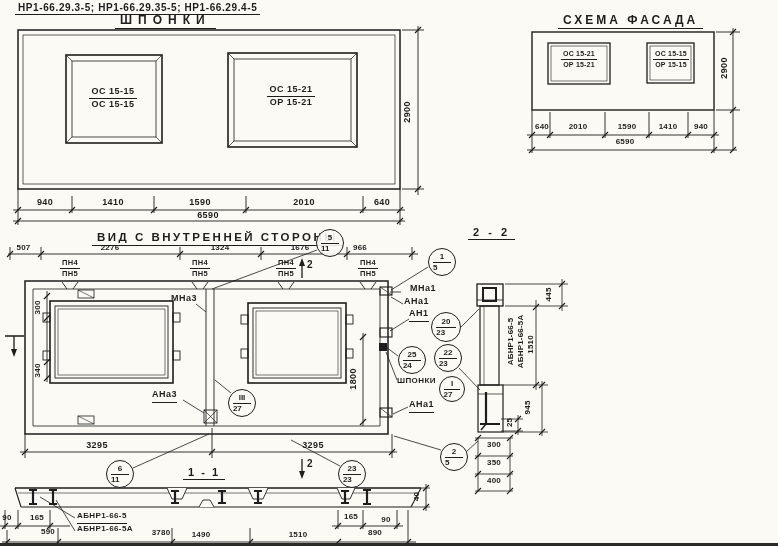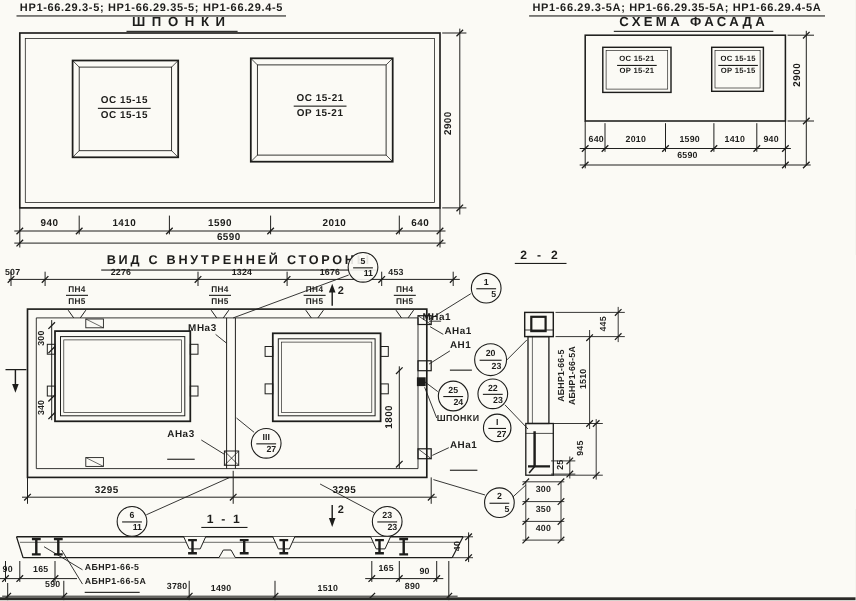--- a/index.html
+++ b/index.html
@@ -5,33 +5,33 @@
   *{margin:0;padding:0;box-sizing:border-box}
   html,body{width:778px;height:546px;background:#e9e8e2}
   #sheet{position:relative;width:778px;height:546px;background:#fbfaf5;overflow:hidden;
          font-family:"Liberation Sans",sans-serif;color:#1d1d1b}
   .t{position:absolute;white-space:nowrap;font-weight:700;color:#1d1d1b;line-height:1.1}
   .dim{font-size:9px;letter-spacing:.4px;text-align:center}
   .dim8{font-size:8px;letter-spacing:.2px;text-align:center}
   .hdr{font-size:10px;letter-spacing:.6px;border-bottom:1.5px solid #1d1d1b;padding:0 3px 1px}
   .ttl{font-size:12px;border-bottom:1.5px solid #1d1d1b;padding:0 5px 1px;text-align:center}
   .rot{transform:rotate(-90deg)}
-  .u{border-bottom:1.2px solid #1d1d1b;padding-bottom:17px}
+  .u{border-bottom:1.2px solid #1d1d1b;padding-bottom:2px}
   .lbl{font-size:9px;letter-spacing:.5px}
   .frac{display:flex;flex-direction:column;align-items:center}
   .frac .fr-top{display:inline-block;border-bottom:1.2px solid #1d1d1b;padding:0 2px 1px}
   .frac .fr-bot{display:block;padding-top:1px}
   .winmark{font-size:9px;letter-spacing:.5px}
   .winmark-s{font-size:7px;letter-spacing:.2px}
   .pn{font-size:7.5px;letter-spacing:.3px}
   .balloon{position:absolute;border:1.3px solid #1d1d1b;border-radius:50%;
            display:flex;flex-direction:column;align-items:center;justify-content:center;
            font-weight:700;font-size:8px;background:rgba(251,250,245,.9)}
   .balloon .b-top{width:70%;text-align:center;border-bottom:1.1px solid #1d1d1b;line-height:1.15}
-  .balloon .b-bot{width:70%;text-align:right;line-height:1.15}
+  .balloon .b-bot{width:70%;text-align:left;line-height:1.15}
   svg{position:absolute;left:0;top:0}
 </style>
 </head>
 <body>
 
 <div id="sheet">
 
 <svg width="778" height="546" viewBox="0 0 778 546">
 
   <g stroke="#1d1d1b" fill="none">
@@ -232,21 +232,20 @@
 </div>
 
 <div class="t dim" style="left:31px;top:198px;width:28px">940</div>
 <div class="t dim" style="left:96px;top:198px;width:34px">1410</div>
 <div class="t dim" style="left:183px;top:198px;width:34px">1590</div>
 <div class="t dim" style="left:287px;top:198px;width:34px">2010</div>
 <div class="t dim" style="left:368px;top:198px;width:28px">640</div>
 <div class="t dim" style="left:188px;top:211px;width:40px">6590</div>
 <div class="t dim rot" style="left:388px;top:107px;width:40px">2900</div>
 
-<div class="t hdr" style="left:481px;top:2px">НР1-66.29.3-5А;  НР1-66.29.35-5А;  НР1-66.29.4-5А</div>
 <div class="t ttl" style="left:558px;top:14px;letter-spacing:3px">СХЕМА ФАСАДА</div>
 
 <div class="t frac winmark-s" style="left:551px;top:50px;width:56px">
   <span class="fr-top">ОС 15-21</span>
   <span class="fr-bot">ОР 15-21</span>
 </div>
 <div class="t frac winmark-s" style="left:649px;top:50px;width:44px">
   <span class="fr-top">ОС 15-15</span>
   <span class="fr-bot">ОР 15-15</span>
 </div>
@@ -254,25 +253,25 @@
 <div class="t dim8" style="left:532px;top:123px;width:20px">640</div>
 <div class="t dim8" style="left:563px;top:123px;width:30px">2010</div>
 <div class="t dim8" style="left:613px;top:123px;width:28px">1590</div>
 <div class="t dim8" style="left:654px;top:123px;width:28px">1410</div>
 <div class="t dim8" style="left:690px;top:123px;width:22px">940</div>
 <div class="t dim8" style="left:608px;top:138px;width:34px">6590</div>
 <div class="t dim rot" style="left:705px;top:63px;width:40px">2900</div>
 
 <div class="t ttl" style="left:92px;top:231px;font-size:11.5px;letter-spacing:2.5px">ВИД С ВНУТРЕННЕЙ СТОРОНЫ</div>
 
-<div class="t dim8" style="left:2px;top:244px;width:19px">507</div>
+<div class="t dim8" style="left:14px;top:244px;width:19px">507</div>
 <div class="t dim8" style="left:90px;top:244px;width:40px">2276</div>
 <div class="t dim8" style="left:200px;top:244px;width:40px">1324</div>
 <div class="t dim8" style="left:280px;top:244px;width:40px">1676</div>
-<div class="t dim8" style="left:345px;top:244px;width:30px">453</div>
+<div class="t dim8" style="left:345px;top:244px;width:30px">966</div>
 
 <div class="t frac pn" style="left:57px;top:259px;width:26px">
   <span class="fr-top">ПН4</span>
   <span class="fr-bot">ПН5</span>
 </div>
 <div class="t frac pn" style="left:187px;top:259px;width:26px">
   <span class="fr-top">ПН4</span>
   <span class="fr-bot">ПН5</span>
 </div>
 <div class="t frac pn" style="left:273px;top:259px;width:26px">
@@ -282,21 +281,21 @@
 <div class="t frac pn" style="left:355px;top:259px;width:26px">
   <span class="fr-top">ПН4</span>
   <span class="fr-bot">ПН5</span>
 </div>
 
 <div class="t" style="left:307px;top:259px;font-size:10px">2</div>
 <div class="t" style="left:307px;top:458px;font-size:10px">2</div>
 
 <div class="t lbl" style="left:171px;top:294px">МНа3</div>
 <div class="t lbl u" style="left:152px;top:390px">АНа3</div>
-<div class="t lbl" style="left:384px;top:284px">МНа1</div>
+<div class="t lbl" style="left:410px;top:284px">МНа1</div>
 <div class="t lbl" style="left:404px;top:297px">АНа1</div>
 <div class="t lbl u" style="left:409px;top:309px" able="false">АН1</div>
 <div class="t" style="left:397px;top:377px;font-size:8px;letter-spacing:.4px">ШПОНКИ</div>
 <div class="t lbl u" style="left:409px;top:400px">АНа1</div>
 
 <div class="t dim8 rot" style="left:23px;top:303px;width:30px">300</div>
 <div class="t dim8 rot" style="left:23px;top:366px;width:30px">340</div>
 <div class="t dim rot" style="left:334px;top:374px;width:40px">1800</div>
 <div class="t dim" style="left:77px;top:441px;width:40px">3295</div>
 <div class="t dim" style="left:293px;top:441px;width:40px">3295</div>

